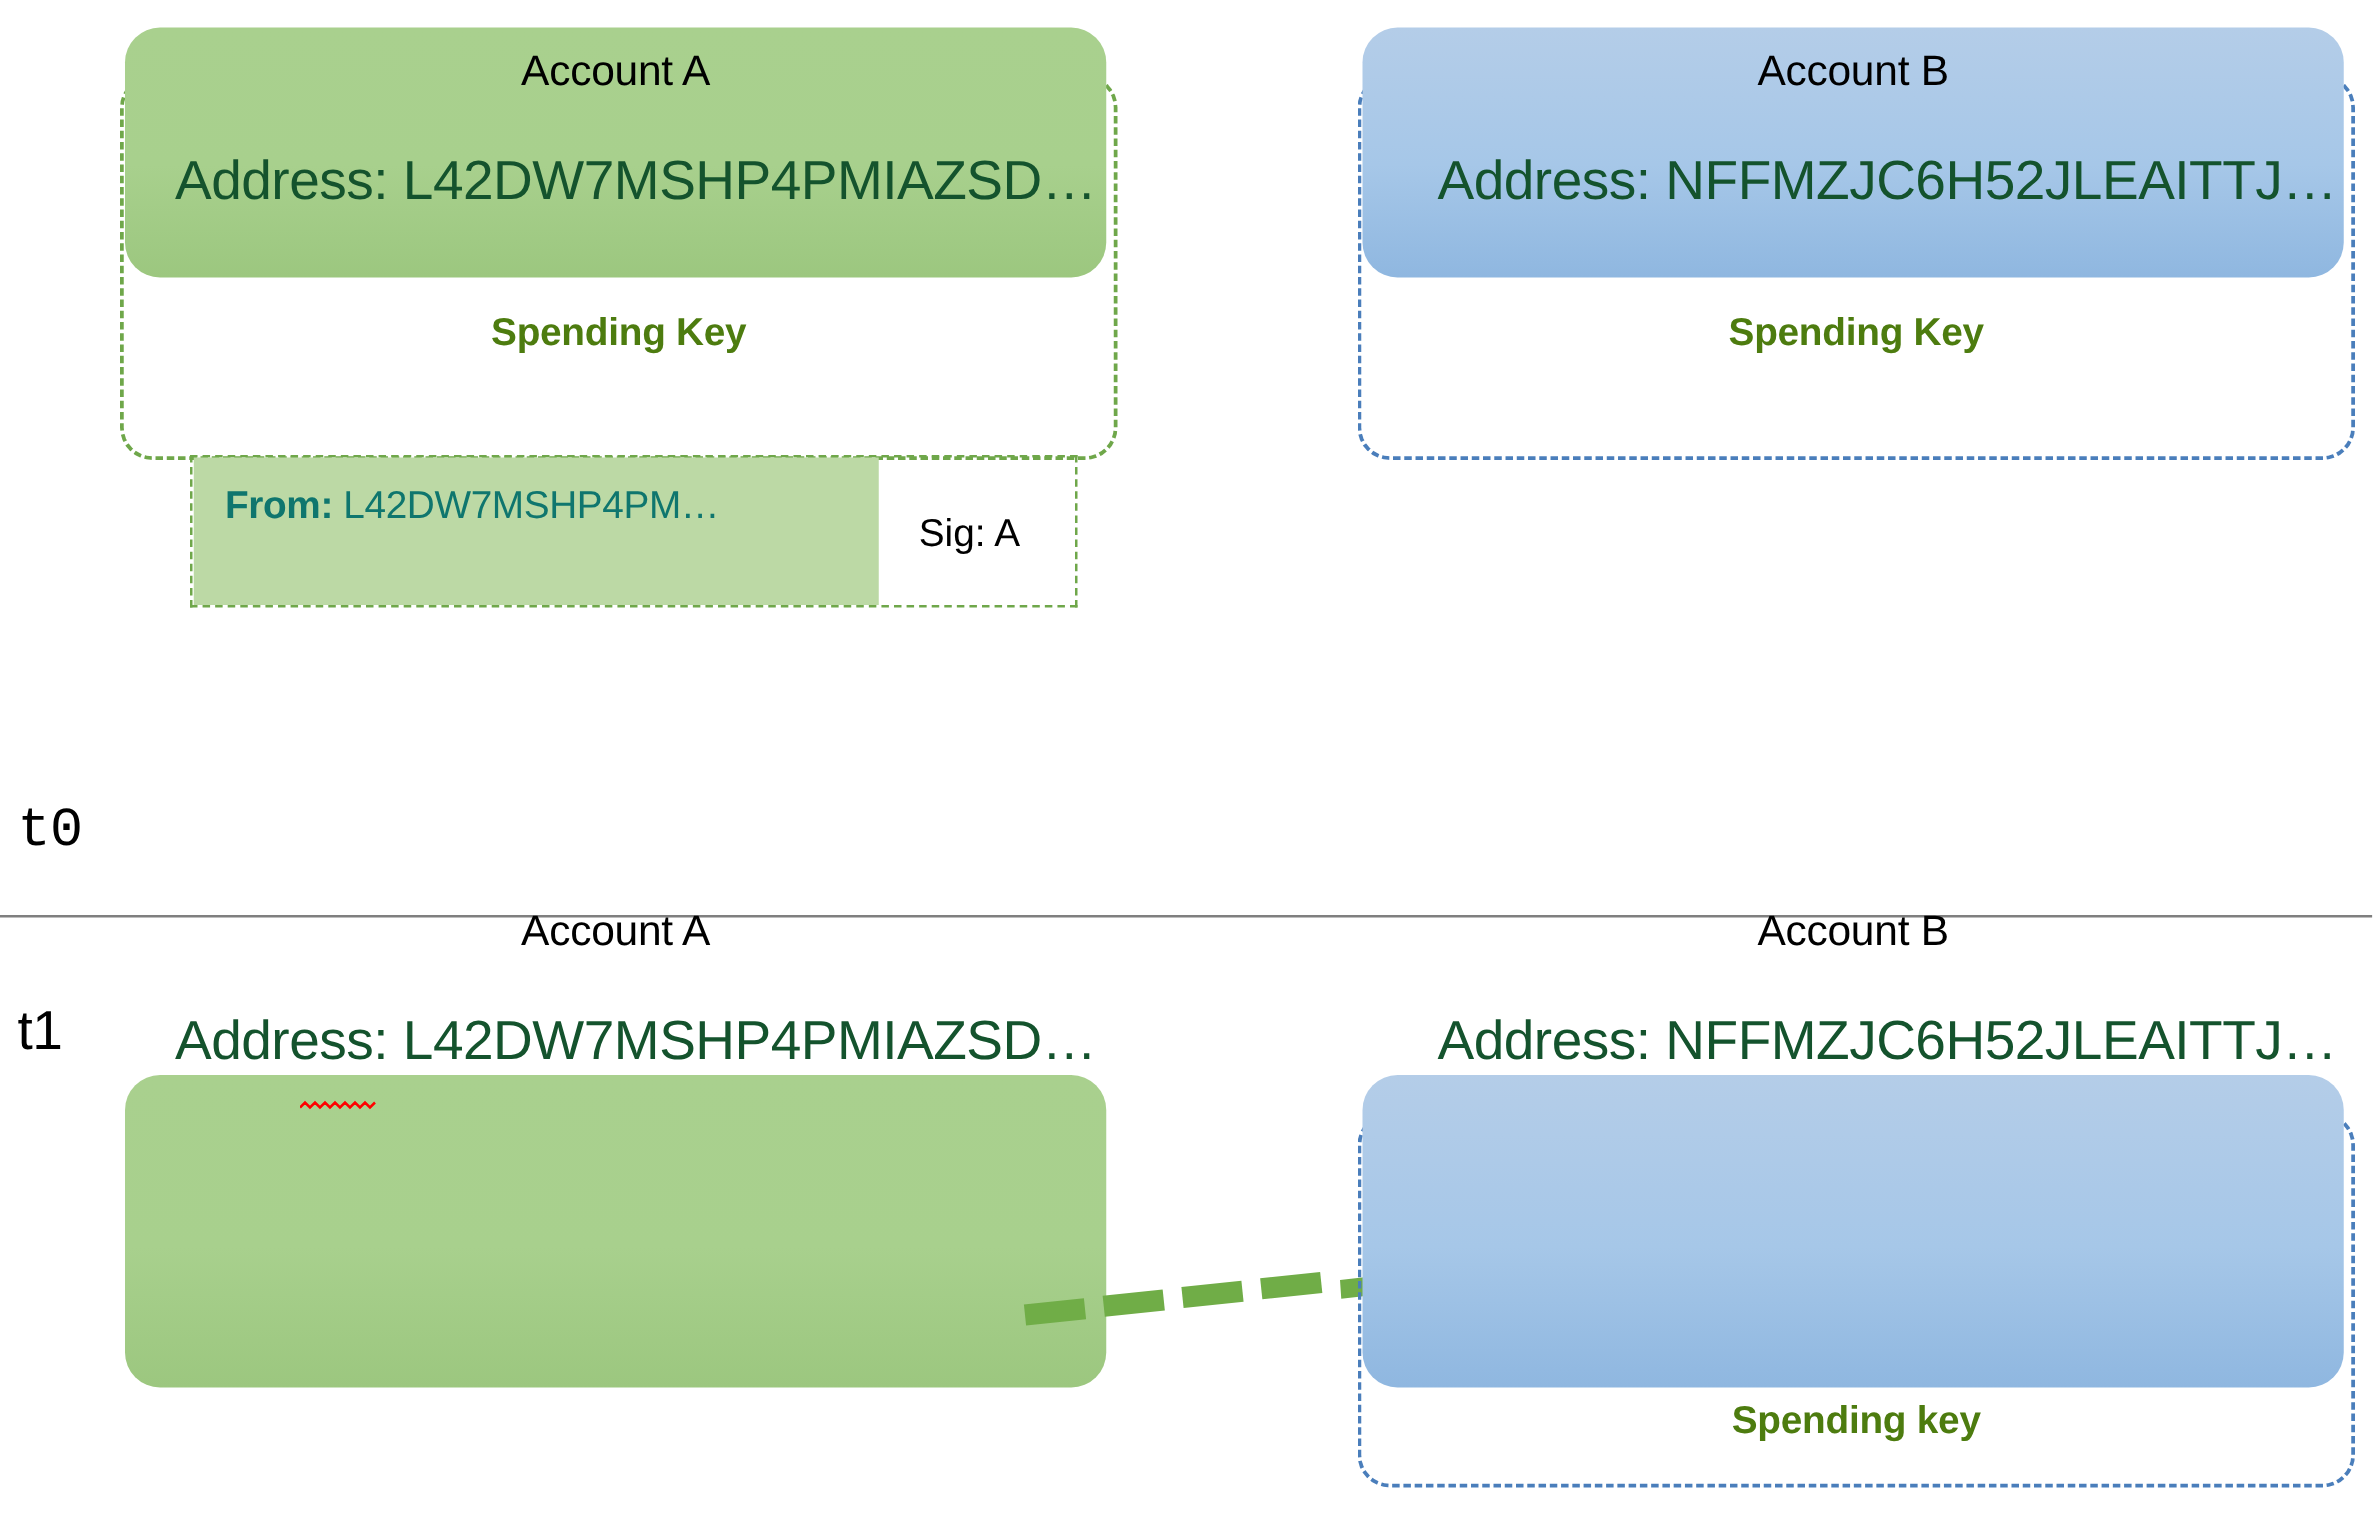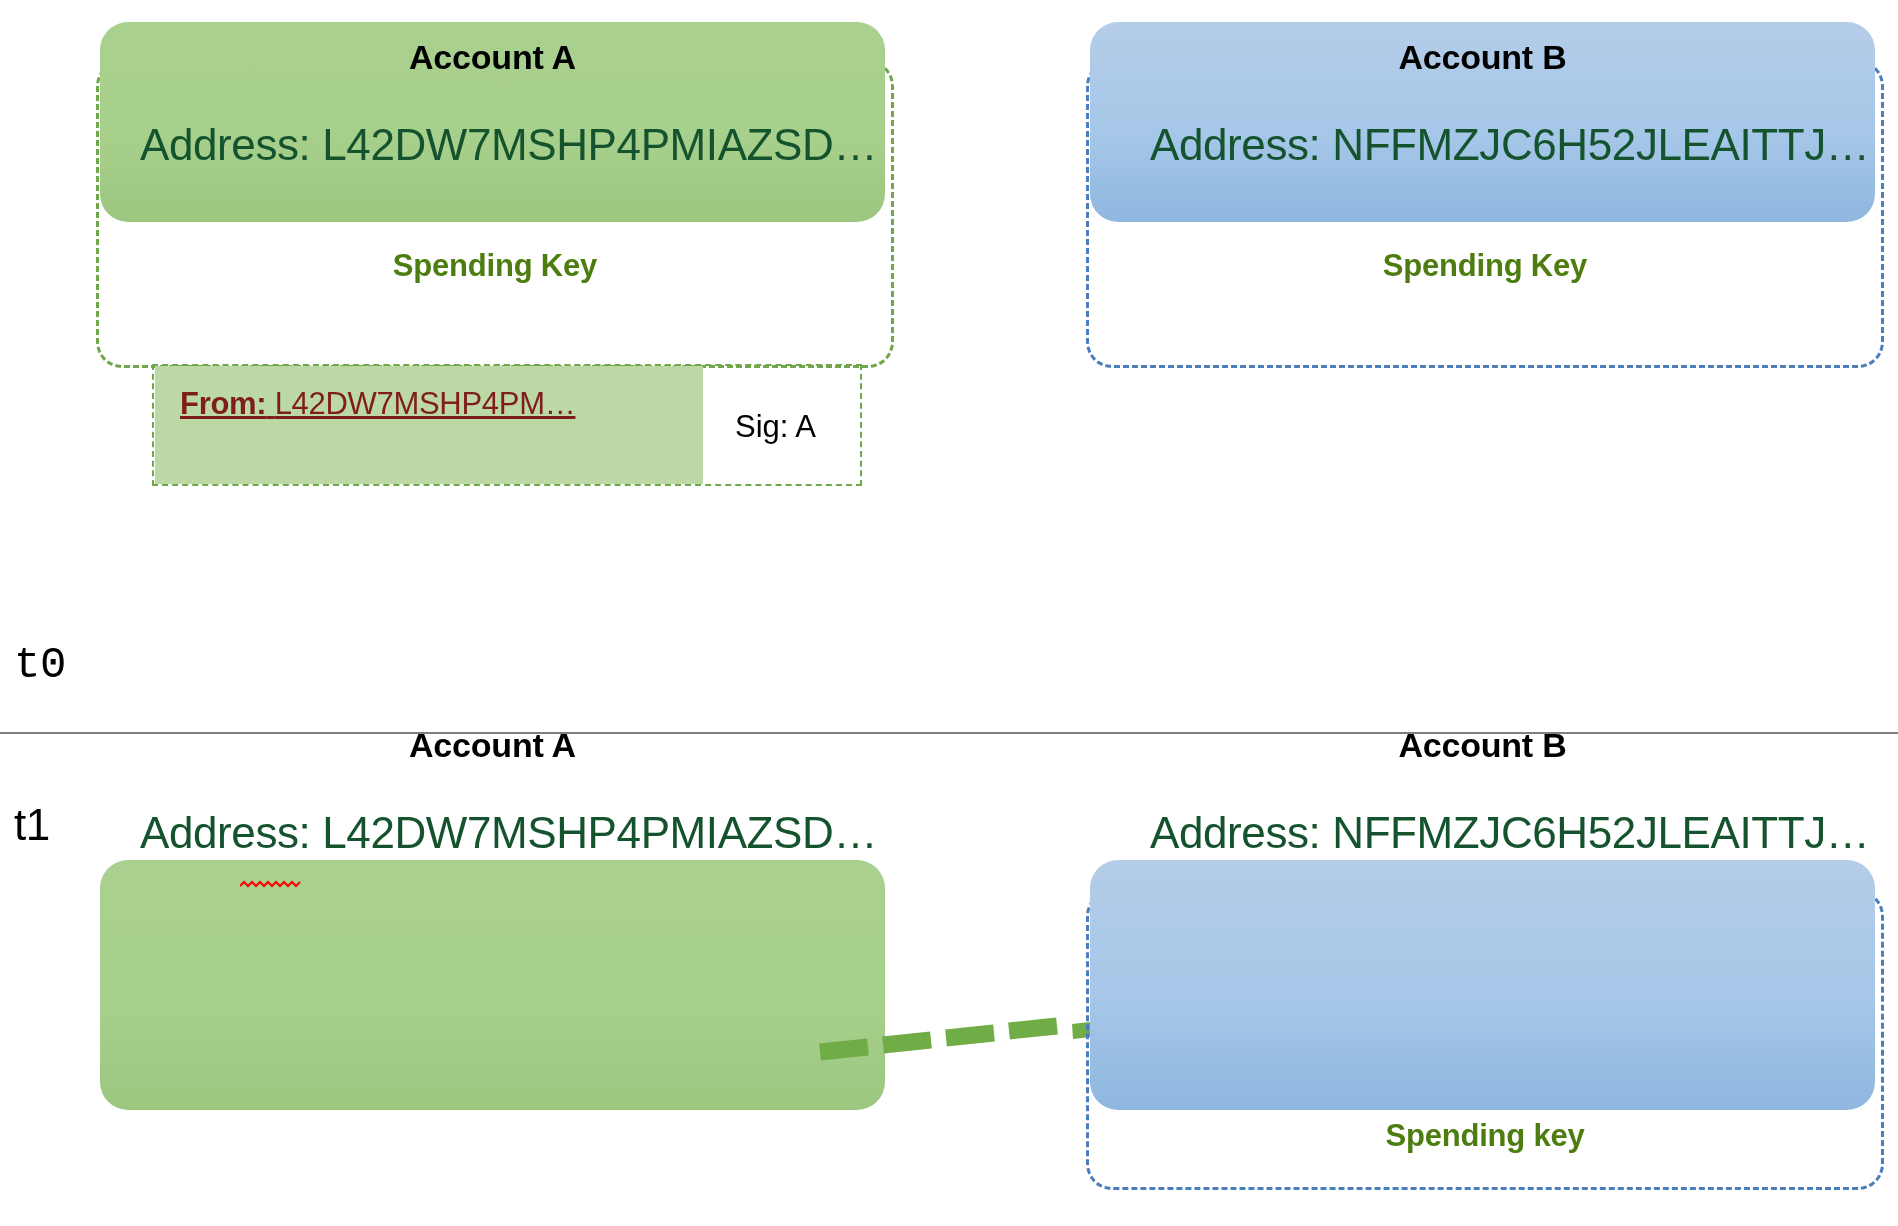--- a/index.html
+++ b/index.html
@@ -55,21 +55,21 @@
   }
   .card.blue {
     background: linear-gradient(180deg, #b4cde8 0%, #a6c7e8 55%, #8fb7e0 100%);
   }
 
   .card-title {
     position: absolute;
     left: 0;
     right: 0;
     text-align: center;
-    font-weight: bold;
+    font-weight: normal;
     font-size: 34px;
     color: #000000;
     letter-spacing: -0.2px;
   }
   .card-line {
     position: absolute;
     font-size: 44px;
     color: #14532d;
     white-space: nowrap;
     letter-spacing: -0.4px;
@@ -82,24 +82,23 @@
     border: 2px dashed #6fa74a;
     background: transparent;
   }
   .tx-fill {
     position: absolute;
     background: #bcd9a5;
   }
   .tx-row {
     position: absolute;
     font-size: 31px;
-    color: #7f1d1d;
+    color: #0f766e;
     white-space: nowrap;
     letter-spacing: -0.3px;
-    text-decoration: underline;
   }
   .tx-row b { font-weight: bold; }
   .tx-sig {
     position: absolute;
     font-weight: normal;
     font-size: 31px;
     color: #000000;
     white-space: nowrap;
   }
 

